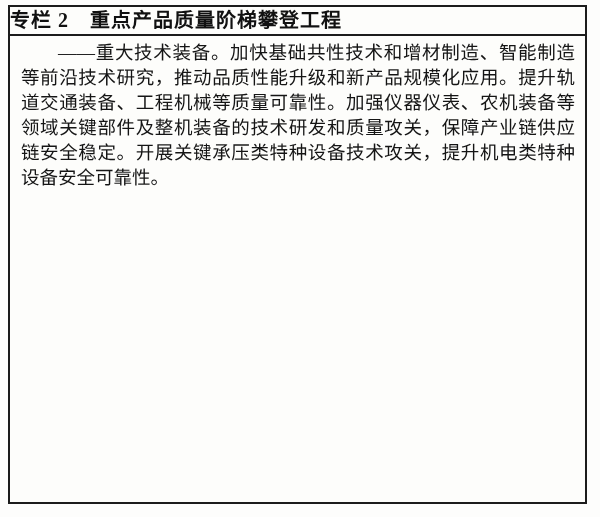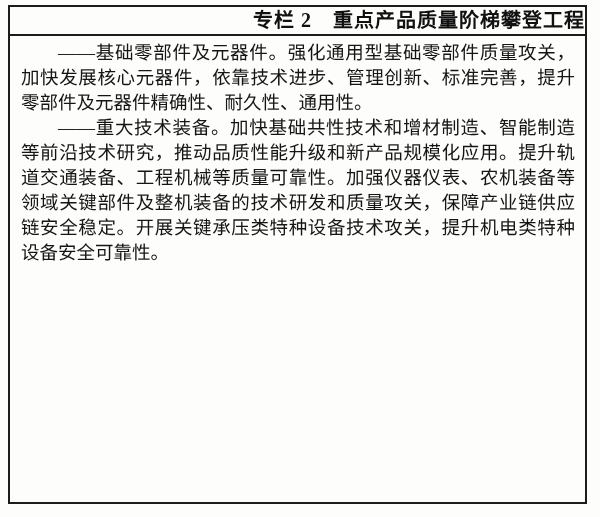--- a/index.html
+++ b/index.html
@@ -24,21 +24,21 @@
     width: 579px;
     height: 499px;
     box-sizing: border-box;
     border: 2px solid #1c1c1c;
     background: #fdfdfb;
   }
   .column-title {
     height: 29px;
     box-sizing: border-box;
     border-bottom: 2px solid #1c1c1c;
-    text-align: right;
+    text-align: left;
     font-size: 20px;
     line-height: 27px;
     font-weight: bold;
     color: #111111;
     letter-spacing: 1px;
     white-space: pre;
   }
   .column-body {
     padding: 5px 10px 0 11px;
     font-size: 18.5px;
@@ -52,17 +52,16 @@
     text-indent: 2em;
   }
 </style>
 </head>
 <body>
 
 <div class="page">
   <div class="column-box">
     <div class="column-title">专栏 2　重点产品质量阶梯攀登工程</div>
     <div class="column-body">
-      <p>——基础零部件及元器件。强化通用型基础零部件质量攻关，加快发展核心元器件，依靠技术进步、管理创新、标准完善，提升零部件及元器件精确性、耐久性、通用性。</p>
       <p>——重大技术装备。加快基础共性技术和增材制造、智能制造等前沿技术研究，推动品质性能升级和新产品规模化应用。提升轨道交通装备、工程机械等质量可靠性。加强仪器仪表、农机装备等领域关键部件及整机装备的技术研发和质量攻关，保障产业链供应链安全稳定。开展关键承压类特种设备技术攻关，提升机电类特种设备安全可靠性。</p>
     </div>
   </div>
 </div>
 
 </body></html>

